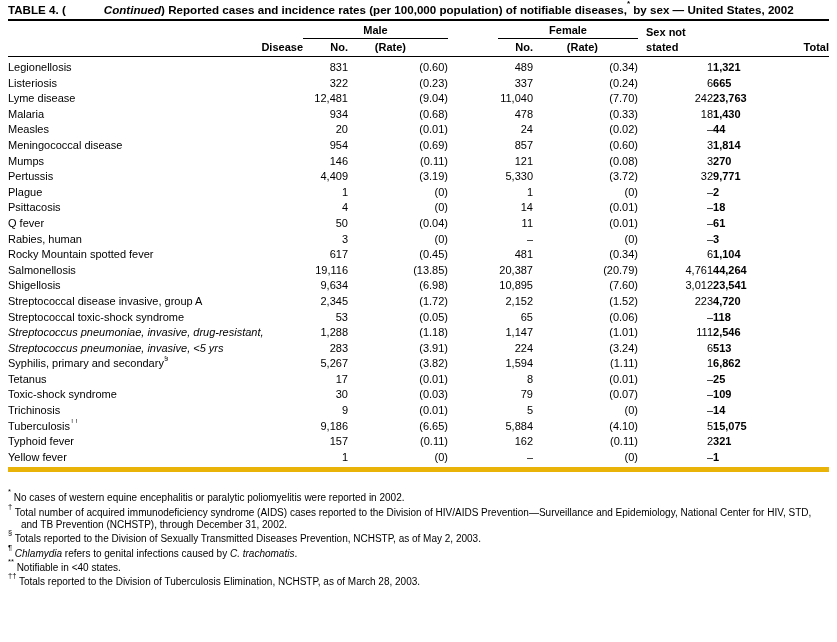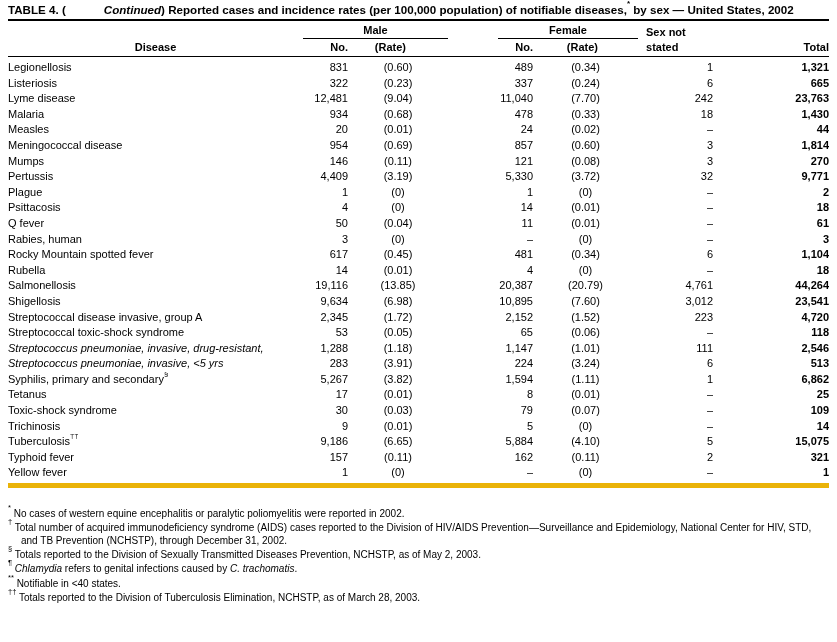--- a/index.html
+++ b/index.html
@@ -5,35 +5,35 @@
   html,body{margin:0;padding:0;background:#fff;}
   body{width:837px;height:642px;overflow:hidden;font-family:"Liberation Sans",sans-serif;color:#000;}
   .page{padding:3px 8px 0 8px;}
   .title{width:821px;font-size:11.6px;font-weight:bold;line-height:14px;padding-bottom:2px;border-bottom:2px solid #000;}
   .title sup{font-size:8px;}
   table.tbl{border-collapse:collapse;table-layout:fixed;width:821px;margin-top:3px;}
   .tbl th{font-size:11px;font-weight:bold;padding:0;vertical-align:bottom;line-height:13px;}
   .gh-inner{border-bottom:1px solid #000;text-align:center;padding-bottom:1px;}
   .gh-inner.f{margin-left:50px;}
   .colhead th{border-bottom:1px solid #000;padding-top:2px;padding-bottom:2px;}
-  .h-disease{text-align:center;}
+  .h-disease{text-align:right;}
   .h-no{text-align:right;}
   .h-rate{text-align:right;padding-right:42px !important;}
   .h-rate-f{padding-right:40px !important;}
   .h-left{text-align:left;padding-left:8px !important;}
   .h-total{text-align:right;}
   .tbl td{font-size:11px;line-height:15.6px;padding:0;white-space:nowrap;overflow:hidden;}
   tbody tr:first-child td{padding-top:3px;}
   tbody tr:last-child td{border-bottom:5px solid #eab308;padding-bottom:2px;}
   .c-disease{text-align:left;}
   .c-no{text-align:right;}
-  .c-rate{text-align:center;padding-right:42px;}
+  .c-rate{text-align:right;padding-right:42px;}
   .c-rate-f{padding-right:40px;}
   .c-sns{text-align:right;}
-  .c-total{text-align:right;font-weight:bold;}
+  .c-total{text-align:left;font-weight:bold;}
   sup{font-size:0.7em;line-height:0;position:relative;top:-0.35em;}
   .footnotes{width:821px;font-size:10px;line-height:12.3px;margin-top:20px;}
   .footnote{padding-left:13px;text-indent:-13px;margin-top:2px;}
   .footnote sup{font-size:0.75em;}
 </style>
 </head>
 <body>
 
 <div class="page">
 
@@ -183,29 +183,20 @@
         <tr>
           <td class="c-disease">Rocky Mountain spotted fever</td>
           <td class="c-no">617</td>
           <td class="c-rate">(0.45)</td>
           <td class="c-no">481</td>
           <td class="c-rate c-rate-f">(0.34)</td>
           <td class="c-sns">6</td>
           <td class="c-total">1,104</td>
         </tr>
         <tr>
-          <td class="c-disease">Rubella</td>
-          <td class="c-no">14</td>
-          <td class="c-rate">(0.01)</td>
-          <td class="c-no">4</td>
-          <td class="c-rate c-rate-f">(0)</td>
-          <td class="c-sns">–</td>
-          <td class="c-total">18</td>
-        </tr>
-        <tr>
           <td class="c-disease">Salmonellosis</td>
           <td class="c-no">19,116</td>
           <td class="c-rate">(13.85)</td>
           <td class="c-no">20,387</td>
           <td class="c-rate c-rate-f">(20.79)</td>
           <td class="c-sns">4,761</td>
           <td class="c-total">44,264</td>
         </tr>
         <tr>
           <td class="c-disease">Shigellosis</td>

